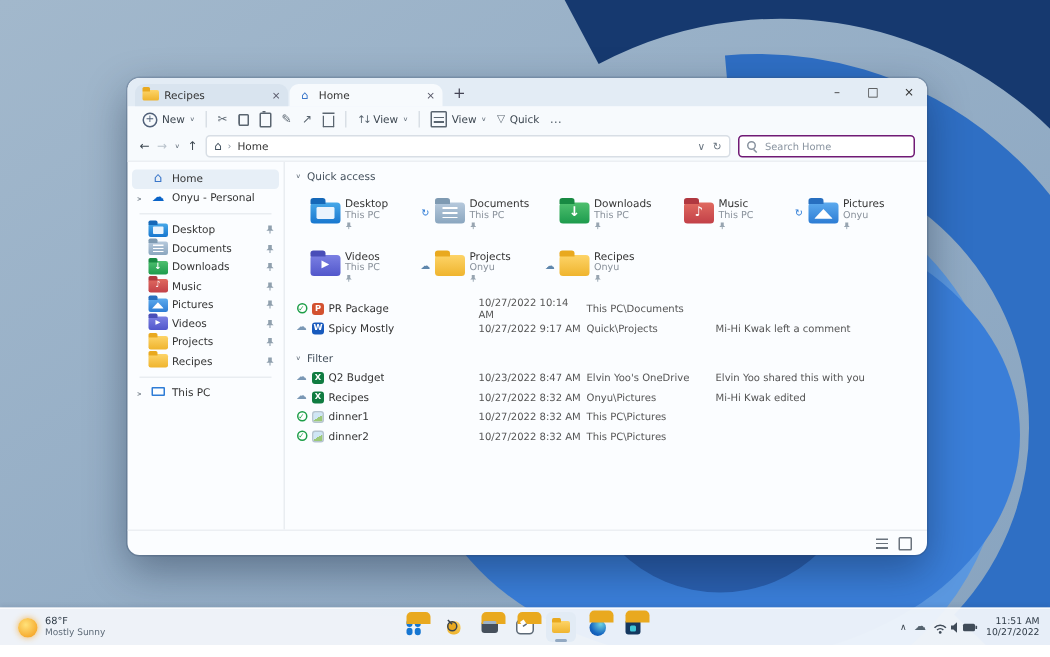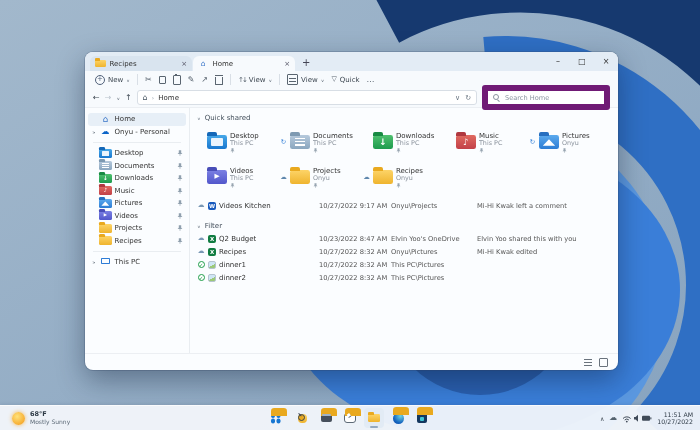--- a/index.html
+++ b/index.html
@@ -41,21 +41,21 @@
 
   .addr{height:19px;display:flex;align-items:center;gap:5px;padding:0 8px;background:#f7fafd;
     border-bottom:1px solid #eceff3;font-size:8px;flex:none;}
   .nav{color:#3c4650;line-height:1;}
   .nav[data-disabled="true"]{color:#b9c2cb;}
   .crumb{flex:1;height:13px;border:1px solid #d8dee5;border-radius:3px;background:#fff;
     display:flex;align-items:center;gap:4px;padding:0 5px;font-size:7px;color:#333;}
   .crumb-home{color:#44525f;font-size:8px;}
   .crumb-sep{color:#8a94a0;font-size:6px;}
   .crumb-end{margin-left:auto;display:flex;gap:5px;color:#6a7580;font-size:7px;}
-  .searchbox{width:106px;height:13px;border:6px solid #701a75;border-radius:3px;background:#fff;
+  .searchbox{width:106px;height:13px;border:1px solid #701a75;border-radius:3px;background:#fff;
     display:flex;align-items:center;gap:3px;padding:0 5px;}
   .mag{position:relative;width:7px;height:7px;flex:none;}
   .mag::before{content:"";position:absolute;left:0;top:0;width:4px;height:4px;border:1px solid #8a94a0;border-radius:50%;}
   .mag::after{content:"";position:absolute;right:0;bottom:0;width:2.6px;height:1px;background:#8a94a0;transform:rotate(45deg);}
   .searchbox input{border:none;outline:none;width:100%;font-size:6.6px;color:#333;background:transparent;
     font-family:"DejaVu Sans","Liberation Sans",sans-serif;}
   .searchbox input::placeholder{color:#8a94a0;}
 
   .wbody{flex:1;display:flex;min-height:0;}
   .sidebar{width:104px;border-right:1px solid #e9edf1;padding-top:5px;flex:none;}
@@ -136,21 +136,21 @@
   .ic-lines{width:8px;height:7px;background:repeating-linear-gradient(#6a737d 0 1px,transparent 1px 3px);}
   .ic-thumb{width:7px;height:7px;border:1px solid #6a737d;border-radius:1px;}
 
   
   .taskbar{position:absolute;left:0;right:0;bottom:0;height:24px;background:rgba(243,247,251,.94);
     border-top:1px solid rgba(255,255,255,.7);box-shadow:0 -1px 3px rgba(40,60,90,.12);}
   .weather{position:absolute;left:12px;top:0;bottom:0;display:flex;align-items:center;gap:5px;}
   .sun{width:13px;height:13px;border-radius:50%;background:radial-gradient(circle at 40% 35%,#ffe27a,#f6a92c 75%);
     box-shadow:0 0 4px rgba(246,169,44,.8);}
   .wtxt{display:flex;flex-direction:column;line-height:8px;}
-  .wtemp{font-size:6.5px;color:#2e3a46;font-weight:bold;}
+  .wtemp{font-size:6.5px;color:#2e3a46;font-weight:normal;}
   .wcond{font-size:6px;color:#5d6a77;}
   .tb-center{position:absolute;left:50%;top:0;bottom:0;transform:translateX(-50%);display:flex;gap:4px;align-items:center;}
   .tb-app{width:20px;height:20px;border-radius:4px;display:flex;align-items:center;justify-content:center;position:relative;}
   .tb-app[data-active="true"]{background:#e2ebf5;}
   .tb-app[data-active="true"]::after{content:"";position:absolute;bottom:0;left:6px;right:6px;height:2px;border-radius:2px;background:#93a9c2;}
   .glyph{position:relative;display:block;}
   [data-app="start"] .glyph{width:4.5px;height:4.5px;background:#1676d2;box-shadow:5.5px 0 0 #1676d2,0 5.5px 0 #1676d2,5.5px 5.5px 0 #1676d2;margin:-5px 5px 0 -5px;}
   [data-app="search"] .glyph{width:9px;height:9px;}
   [data-app="search"] .glyph::before{content:"";position:absolute;left:0;top:0;width:5px;height:5px;border:1.2px solid #39434e;border-radius:50%;}
   [data-app="search"] .glyph::after{content:"";position:absolute;right:0;bottom:0;width:3.5px;height:1.2px;background:#39434e;transform:rotate(45deg);}
@@ -365,21 +365,21 @@
                 <path d="M3 0.5 L7 0.5 L7 4.5 L9 6.5 L5.6 6.5 L5.6 9.5 L4.4 9.5 L4.4 6.5 L1 6.5 L3 4.5 Z" fill="#90a0ae"></path>
               </svg>
             </div>
           </div>
       </div>
 
       <div class="main">
 
         <div class="sec-h">
           <span class="chev">∨</span>
-          <span>Quick shared</span>
+          <span>Quick access</span>
         </div>
         <div class="tiles">
 
         <div class="tile">
               <span class="badge"></span>
               <span class="ficon" data-variant="desktop"></span>
               <span class="tile-text">
                 <span class="t-name">Desktop</span>
                 <span class="t-loc">This PC</span>
                 <svg width="5" height="5" viewBox="0 0 10 10" style="margin-top:1px;">
@@ -461,28 +461,38 @@
                 <span class="t-loc">Onyu</span>
                 <svg width="5" height="5" viewBox="0 0 10 10" style="margin-top:1px;">
                   <path d="M3 0.5 L7 0.5 L7 4.5 L9 6.5 L5.6 6.5 L5.6 9.5 L4.4 9.5 L4.4 6.5 L1 6.5 L3 4.5 Z" fill="#98a5b1"></path>
                 </svg>
               </span>
             </div>
           </div>
 
         <div style="margin-bottom:7px;">
 
+        <div class="frow">
+              <span class="c-name">
+                <span class="status" data-status="synced"></span>
+                <span class="appico" data-app="powerpoint"></span>
+                <span class="fname">PR Package</span>
+              </span>
+              <span class="c-date">10/27/2022 10:14 AM</span>
+              <span class="c-loc">This PC\Documents</span>
+              <span class="c-act"></span>
+            </div>
             <div class="frow">
               <span class="c-name">
                 <span class="status" data-status="cloud"></span>
                 <span class="appico" data-app="word"></span>
-                <span class="fname">Videos Kitchen</span>
+                <span class="fname">Spicy Mostly</span>
               </span>
               <span class="c-date">10/27/2022 9:17 AM</span>
-              <span class="c-loc">Onyu\Projects</span>
+              <span class="c-loc">Quick\Projects</span>
               <span class="c-act">Mi-Hi Kwak left a comment</span>
             </div>
           </div>
 
         <div class="sec-h">
           <span class="chev">∨</span>
           <span>Filter</span>
         </div>
         <div>
 

